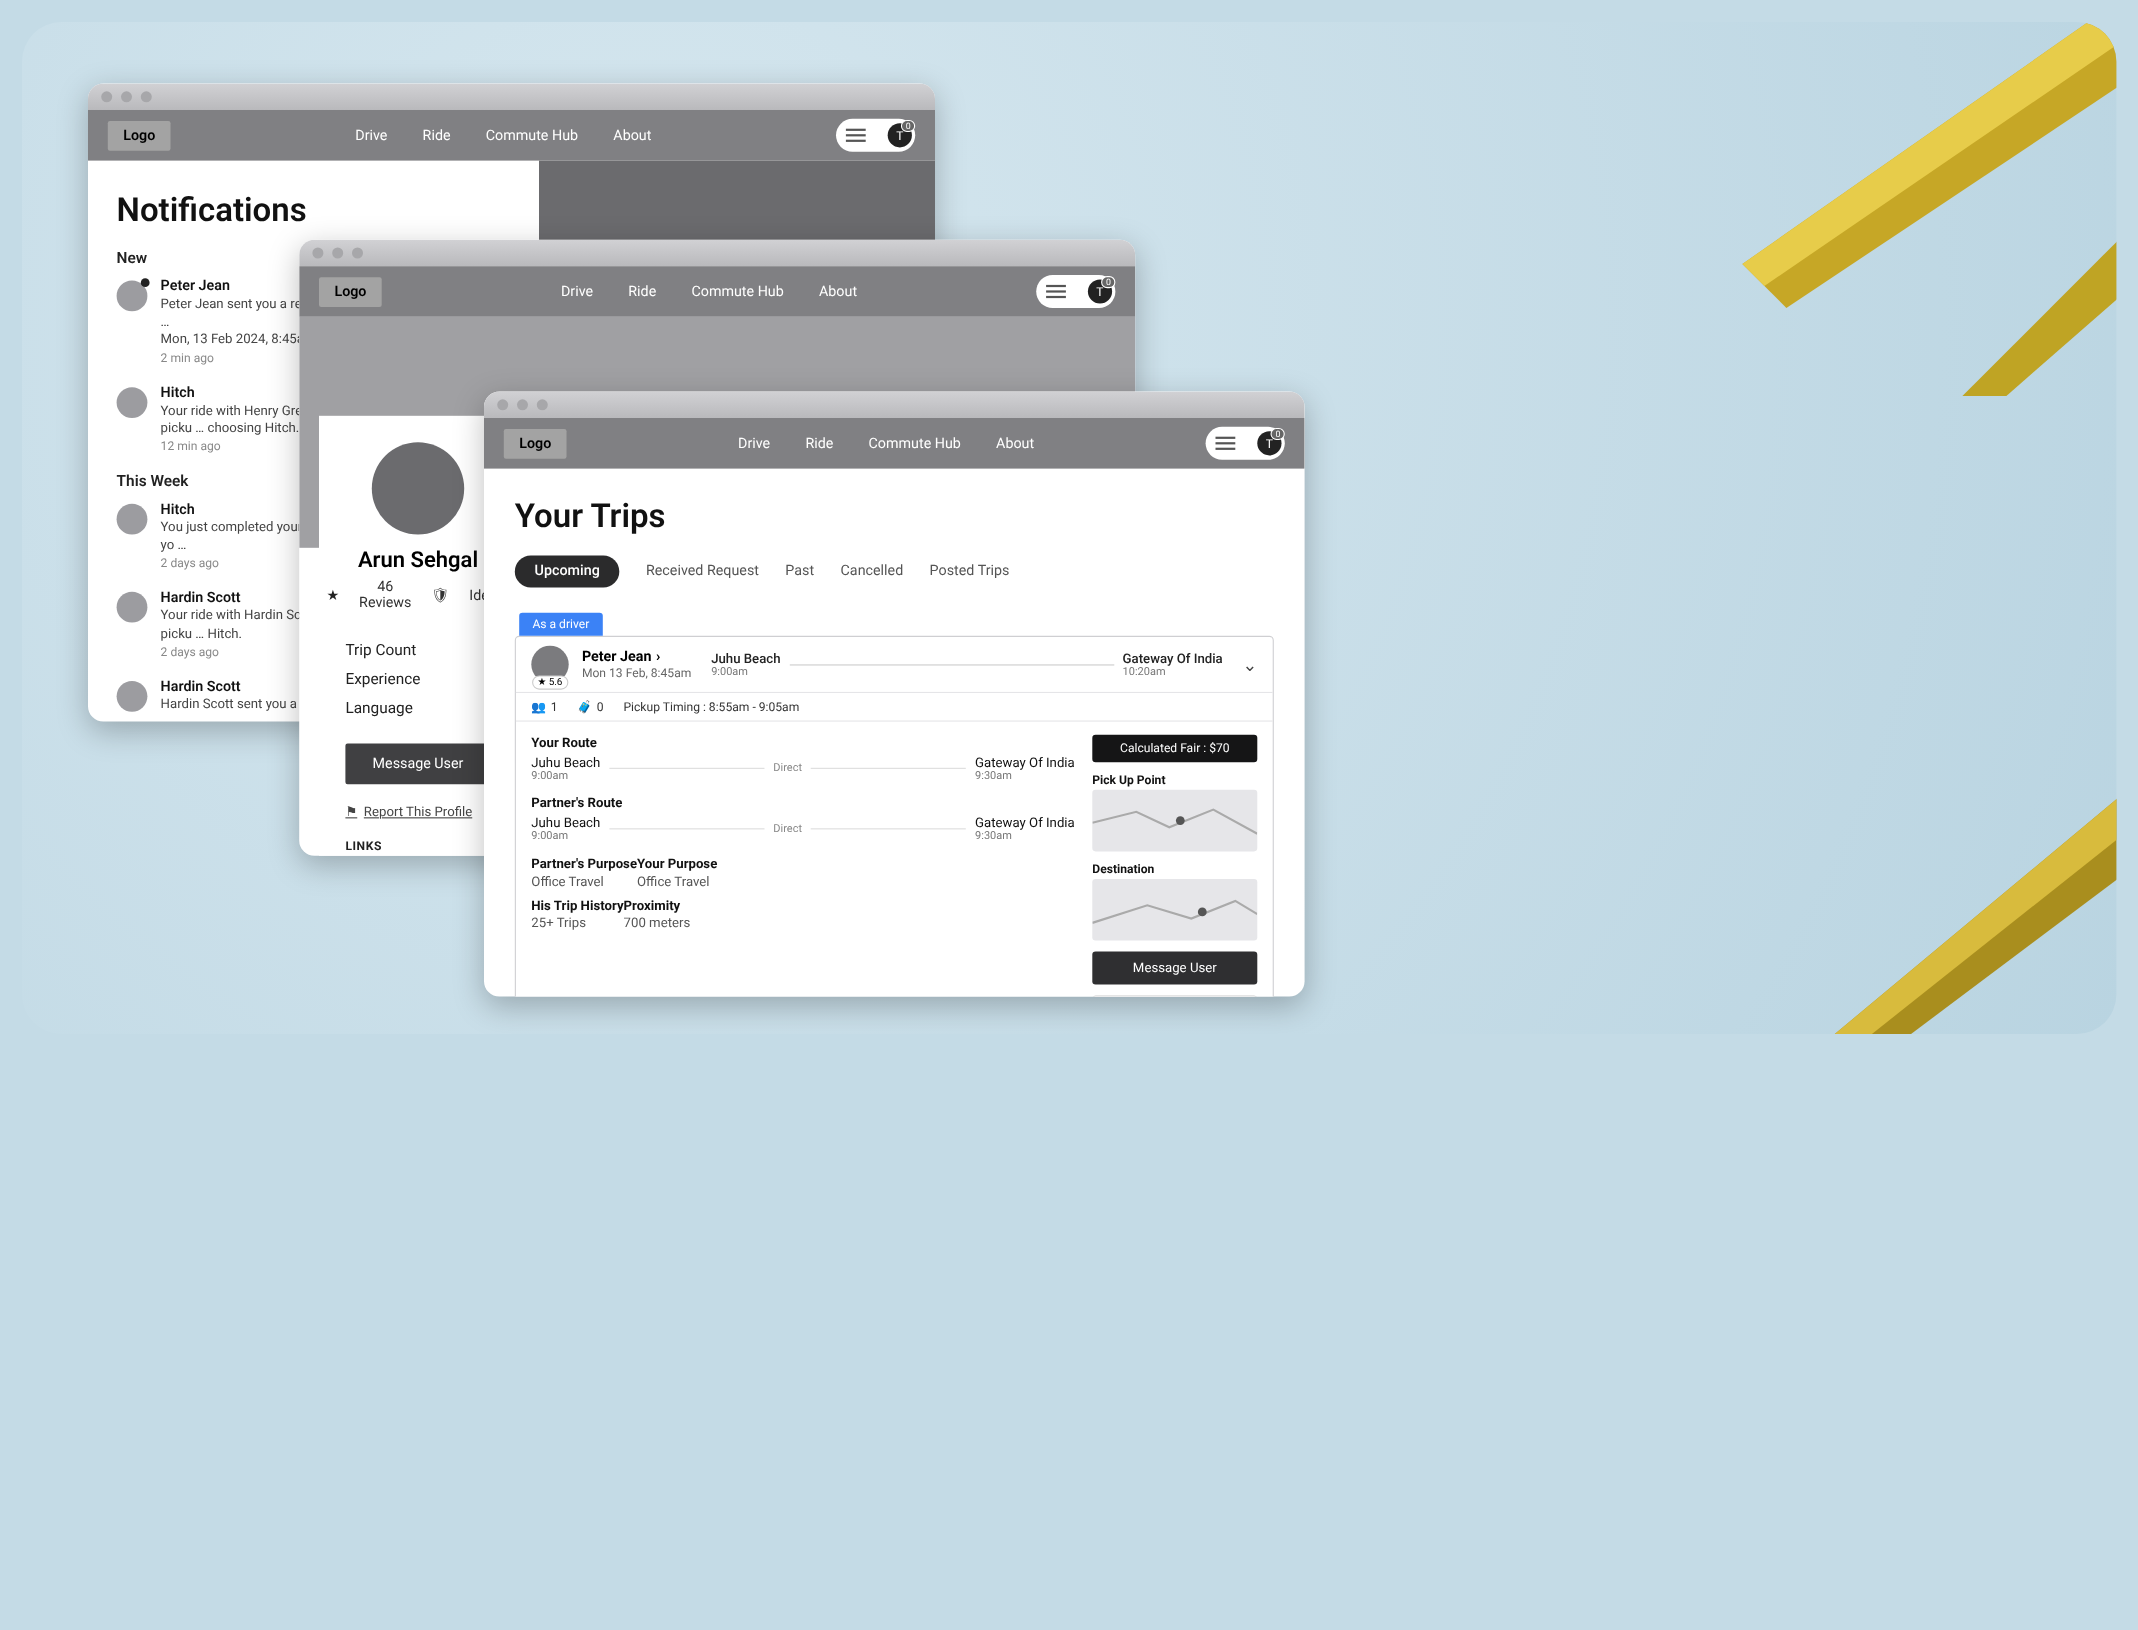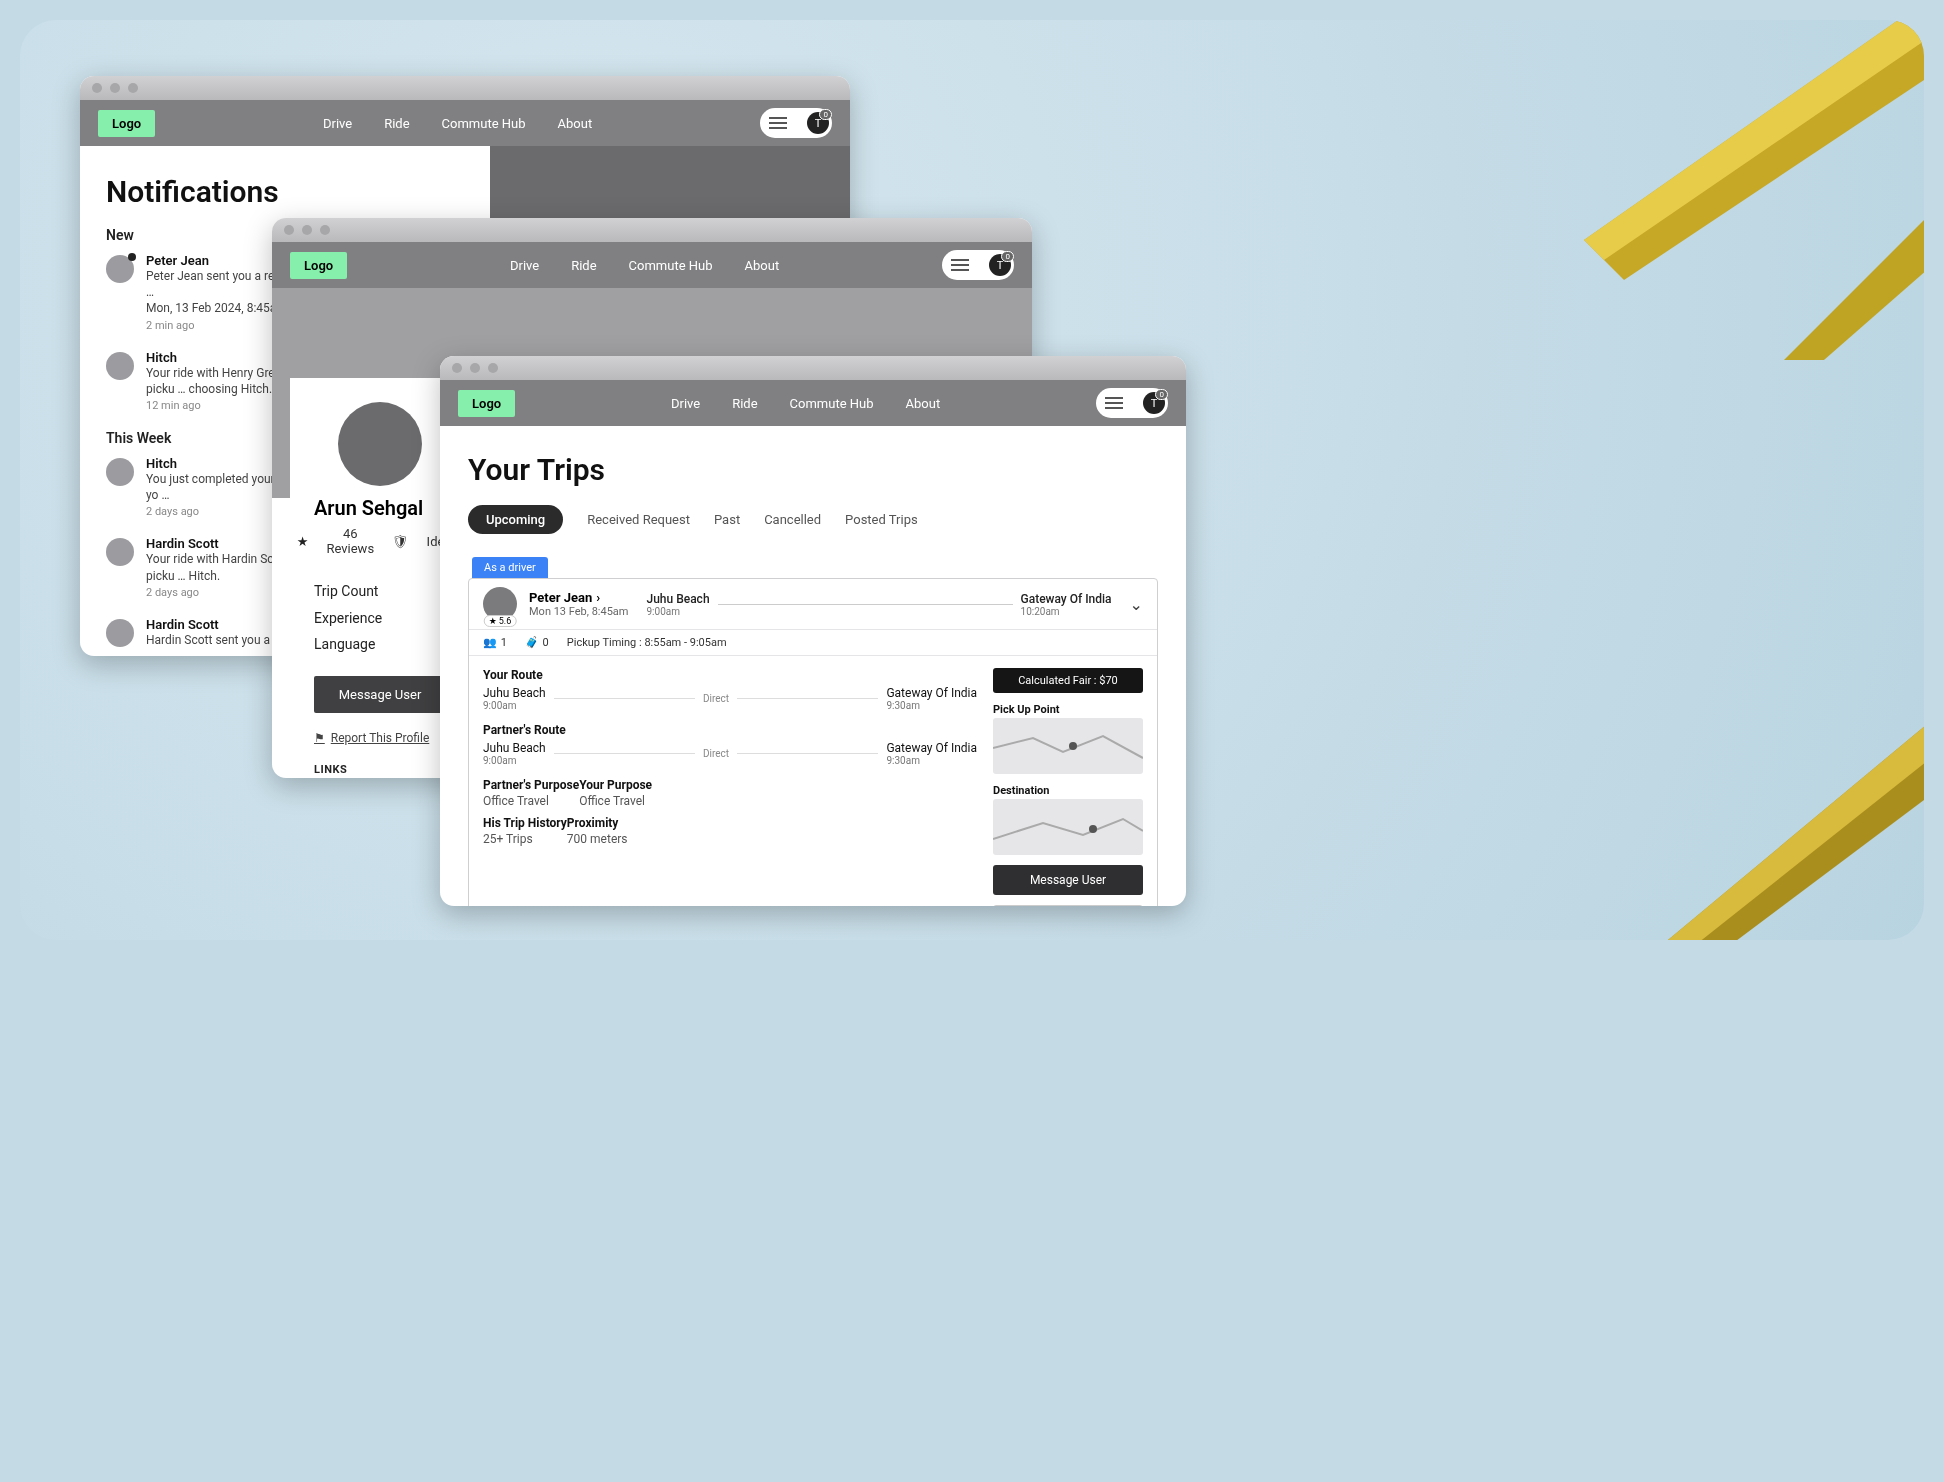--- a/index.html
+++ b/index.html
@@ -16,21 +16,21 @@
   body{margin:0;background:var(--bg);min-height:960px;position:relative;overflow:hidden;}
   .canvas{position:absolute;inset:20px;border-radius:36px;background:radial-gradient(circle at 30% 30%,#d6e7ef,#b9d4e1);overflow:hidden;}
   
   .leaf{position:absolute;pointer-events:none;}
   .leaf svg{display:block}
   
   .win{position:absolute;border-radius:14px;background:#fff;box-shadow:0 8px 28px rgba(0,0,0,.25);overflow:hidden;}
   .titlebar{height:24px;background:linear-gradient(#d1d1d4,#b9b9bc);display:flex;align-items:center;padding:0 12px;gap:8px;}
   .tl-dot{width:10px;height:10px;border-radius:50%;background:#a7a7aa;}
   .topnav{height:46px;background:var(--grey);display:flex;align-items:center;padding:0 18px;justify-content:space-between;color:#fff;font-size:13px;}
-  .logo{background:#86efac;color:#000;font-weight:600;padding:6px 14px;border-radius:2px;}
+  .logo{background:#a3a3a3;color:#000;font-weight:600;padding:6px 14px;border-radius:2px;}
   .navlinks{display:flex;gap:32px;}
   .navlinks span{cursor:pointer}
   .togglepill{background:#fff;border-radius:22px;height:30px;width:72px;display:flex;align-items:center;padding:3px;gap:6px;}
   .hamb{width:18px;height:2px;background:#555;position:relative;margin-left:6px}
   .hamb:before,.hamb:after{content:"";position:absolute;left:0;width:18px;height:2px;background:#555}
   .hamb:before{top:-5px}.hamb:after{top:5px}
   .avchip{width:22px;height:22px;border-radius:50%;background:#222;color:#fff;display:flex;align-items:center;justify-content:center;font-size:11px;margin-left:auto;position:relative}
   .avchip .badge{position:absolute;top:-3px;right:-3px;background:#666;color:#fff;border-radius:6px;font-size:8px;padding:0 3px;border:1px solid #fff;}
   
   .win1{left:60px;top:56px;width:770px;height:580px;}
@@ -43,21 +43,21 @@
   .avatar{width:28px;height:28px;border-radius:50%;background:#9c9ca0;flex:none;position:relative;margin-top:2px}
   .avatar.dot:after{content:"";position:absolute;top:-2px;right:-2px;width:8px;height:8px;border-radius:50%;background:#222}
   .n-title{font-size:13px;font-weight:600;color:#111}
   .n-body{font-size:12px;color:#444;line-height:1.35}
   .n-time{font-size:11px;color:#888;margin-top:2px}
   
   .win2{left:252px;top:198px;width:760px;height:560px;}
   .w2-body{background:#a0a0a3;height:210px;}
   .profile{background:#fff;padding:24px 24px 12px;}
   .pf-av{width:84px;height:84px;border-radius:50%;background:#6b6b6e;margin:0 auto 10px;}
-  .pf-name{text-align:left;font-size:20px;font-weight:600;margin-bottom:6px}
+  .pf-name{text-align:center;font-size:20px;font-weight:600;margin-bottom:6px}
   .pf-row{text-align:center;font-size:13px;color:#333;display:flex;gap:18px;justify-content:center;align-items:center}
   .pf-row .star{color:#222}
   .pf-facts{margin:22px 0 18px;font-size:14px;color:#222;line-height:1.9}
   .msgbtn{background:#404042;color:#fff;text-align:center;padding:11px;border-radius:2px;font-size:13px;cursor:pointer}
   .report{font-size:12px;color:#444;text-decoration:underline;margin-top:18px;display:flex;align-items:center;gap:6px}
   .links{margin-top:18px}
   .links-label{font-size:11px;font-weight:700;letter-spacing:.5px;color:#222;margin-bottom:8px}
   
   .win3{left:420px;top:336px;width:746px;height:550px;}
   .w3-body{padding:22px 28px 0;}

